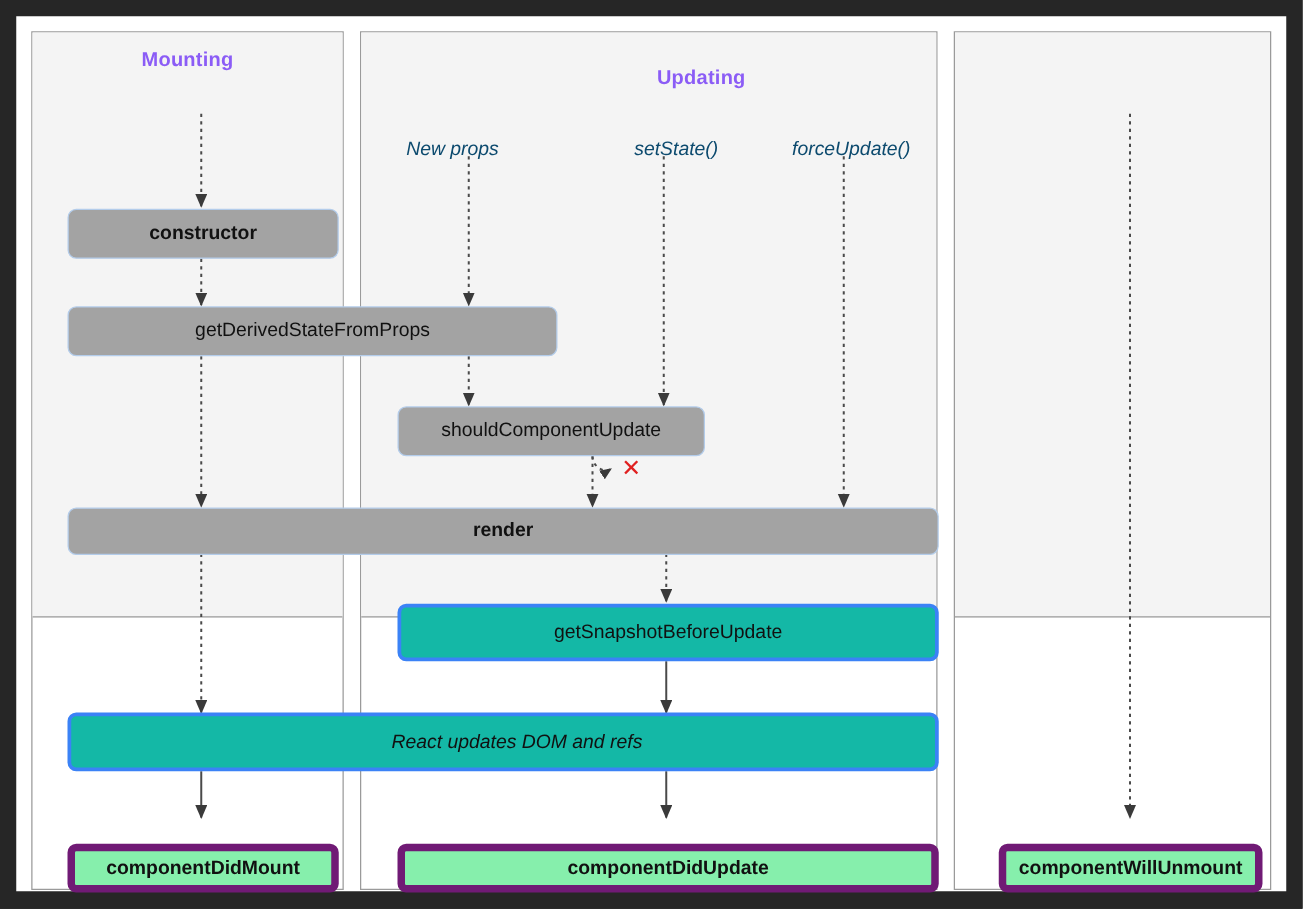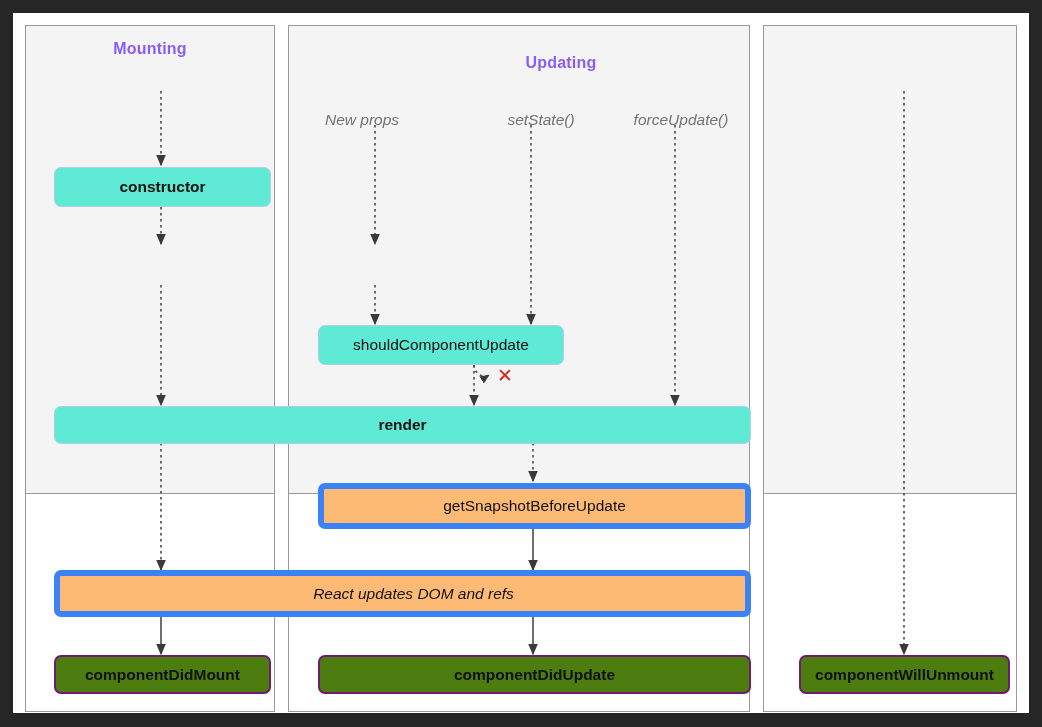--- a/index.html
+++ b/index.html
@@ -41,41 +41,41 @@
     font-weight: bold;
     font-size: 16px;
     color: #8b5cf6;
     letter-spacing: .2px;
   }
   
   .trigger {
     position: absolute;
     font-style: italic;
     font-size: 15.5px;
-    color: #737373;
+    color: #0c4a6e;
     text-align: right;
     white-space: nowrap;
     transform: translateX(-50%);
   }
   
   .node {
     position: absolute;
     box-sizing: border-box;
     border-radius: 7px;
     display: flex;
     align-items: center;
     justify-content: center;
     font-size: 15.5px;
     color: #111;
     text-align: center;
     white-space: nowrap;
   }
-  .node.blue   { background: #5eead4; border: 1px solid #b3ccea; }
-  .node.yellow { background: #fdba74; border: 6px solid #3b82f6; }
-  .node.green  { background: #4d7c0f; border: 2px solid #701a75; }
+  .node.blue   { background: #a3a3a3; border: 1px solid #b3ccea; }
+  .node.yellow { background: #14b8a6; border: 3px solid #3b82f6; }
+  .node.green  { background: #86efac; border: 6px solid #701a75; margin-top: 20px; }
   .node.bold   { font-weight: bold; }
   .node.italic { font-style: italic; padding-left: 22px; }
 
   
   #arrows {
     position: absolute;
     left: 0; top: 0;
     width: 1042px; height: 727px;
     pointer-events: none;
   }
@@ -152,20 +152,21 @@
         <line x1="520" y1="516" x2="520" y2="557" marker-end="url(#ah)"></line>
         <line x1="148" y1="604" x2="148" y2="641" marker-end="url(#ah)"></line>
         <line x1="520" y1="604" x2="520" y2="641" marker-end="url(#ah)"></line>
       </g>
     </svg>
 
     <div class="xmark" style="left:484px; top:353px;">✕</div>
 
     <div class="node blue bold" style="left:41px; top:154px; width:217px; height:40px;">constructor</div>
 
+    <div class="node blue" style="left:41px; top:232px; width:392px; height:40px;">getDerivedStateFromProps</div>
 
     <div class="node blue" style="left:305px; top:312px; width:246px; height:40px;">shouldComponentUpdate</div>
 
     <div class="node blue bold" style="left:41px; top:393px; width:697px; height:38px;">render</div>
 
     <div class="node yellow" style="left:305px; top:470px; width:433px; height:46px;">getSnapshotBeforeUpdate</div>
 
     <div class="node yellow italic" style="left:41px; top:557px; width:697px; height:47px;">React updates DOM and refs</div>
 
     <div class="node green bold" style="left:41px; top:642px; width:217px; height:39px;">componentDidMount</div>

